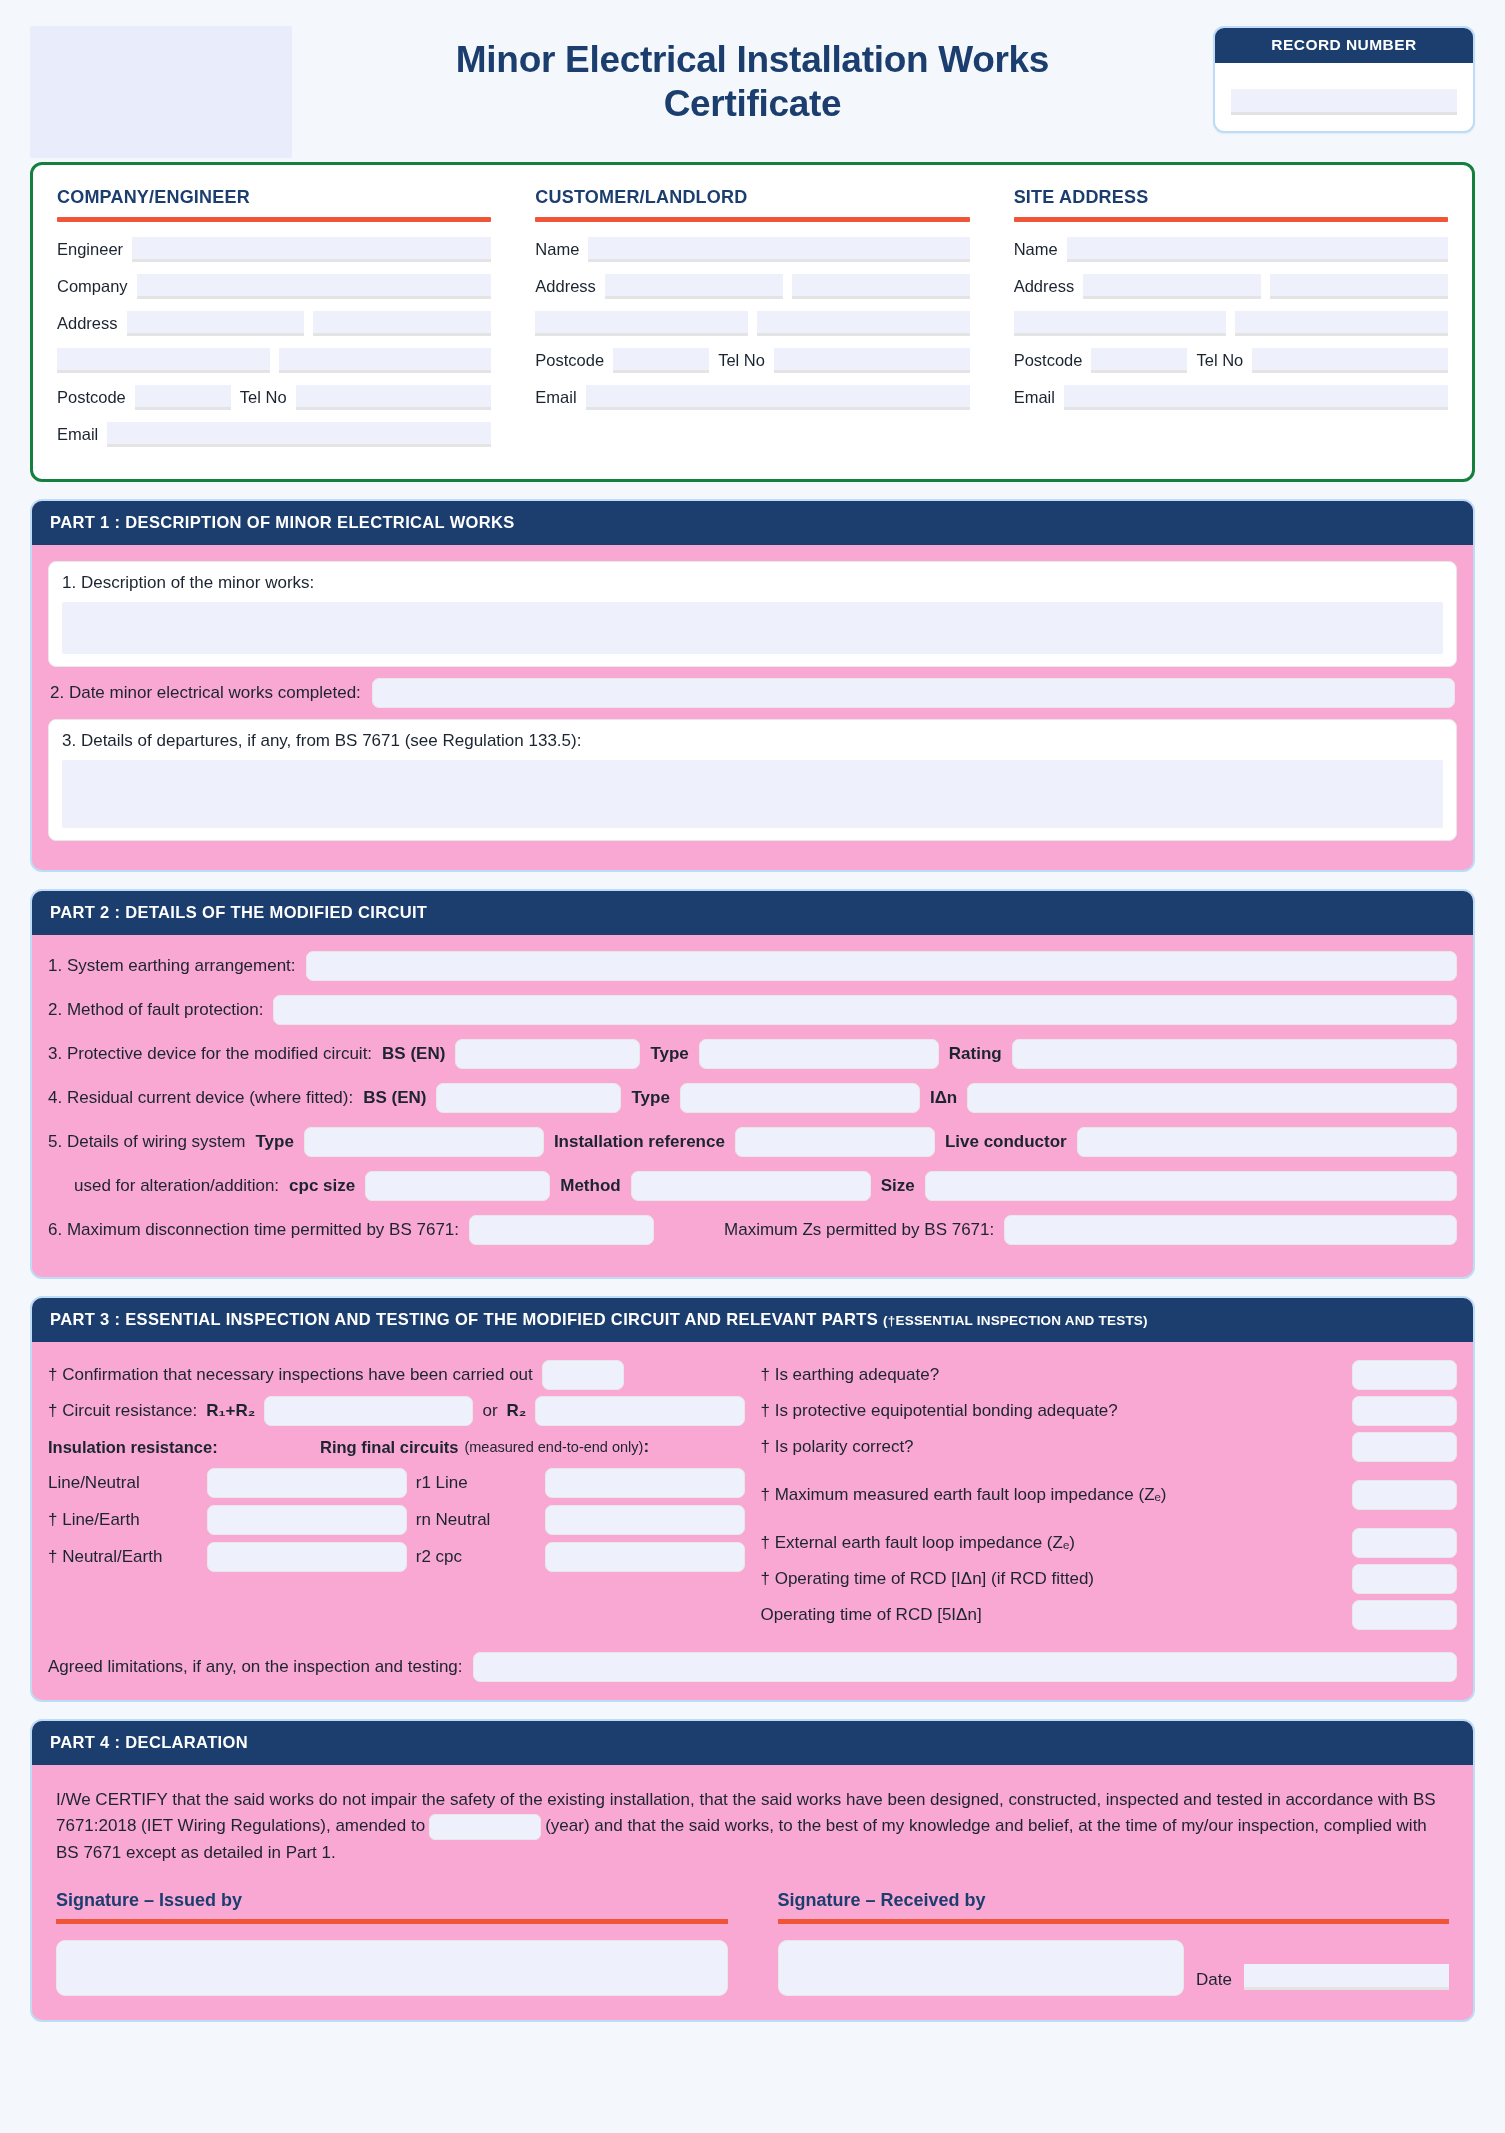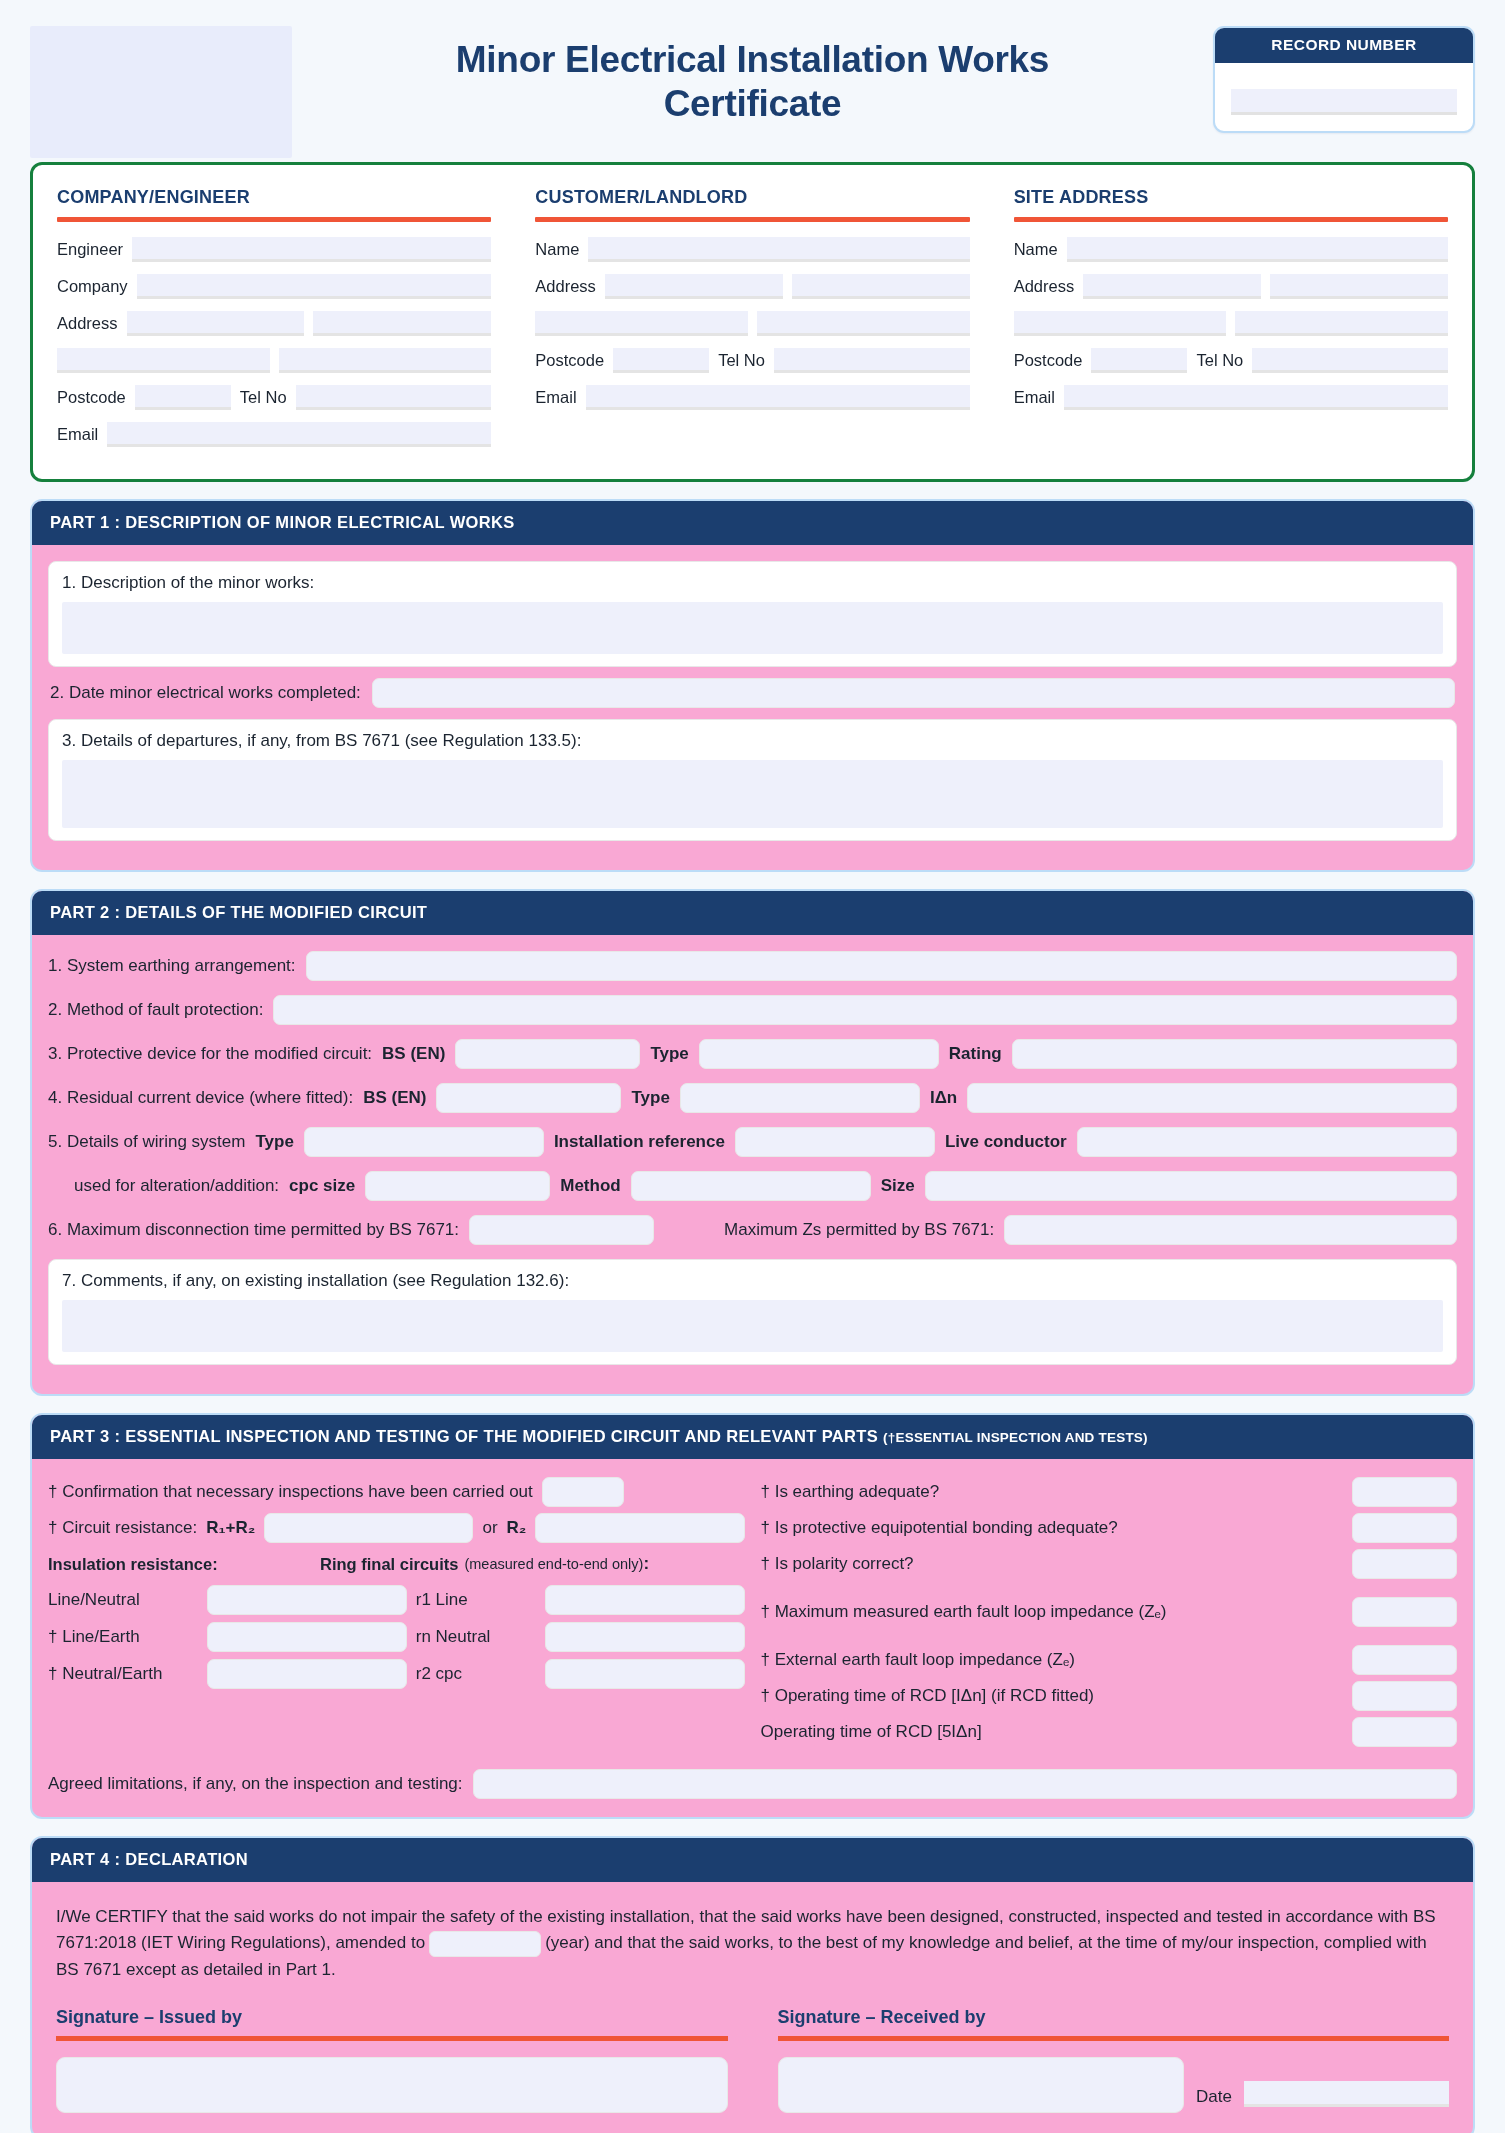--- a/index.html
+++ b/index.html
@@ -462,24 +462,20 @@
         <span class="bi grow"></span>
       </div>
 
       <div class="p2row">
         <span class="num">6. Maximum disconnection time permitted by BS 7671:</span>
         <span class="bi w185"></span>
         <span class="num" style="margin-left:60px">Maximum Zs permitted by BS 7671:</span>
         <span class="bi grow"></span>
       </div>
 
-      <div class="inbox" style="margin-top:8px">
-        <div class="inbox-label">7. Comments, if any, on existing installation (see Regulation 132.6):</div>
-        <div class="bigarea"></div>
-      </div>
 
     </div>
   </div>
 
   <div class="sec">
     <div class="sec-head">
       <span>PART 3 : ESSENTIAL INSPECTION AND TESTING OF THE MODIFIED CIRCUIT AND RELEVANT PARTS</span>
       <span class="small">(†ESSENTIAL INSPECTION AND TESTS)</span>
     </div>
     <div class="sec-body">

